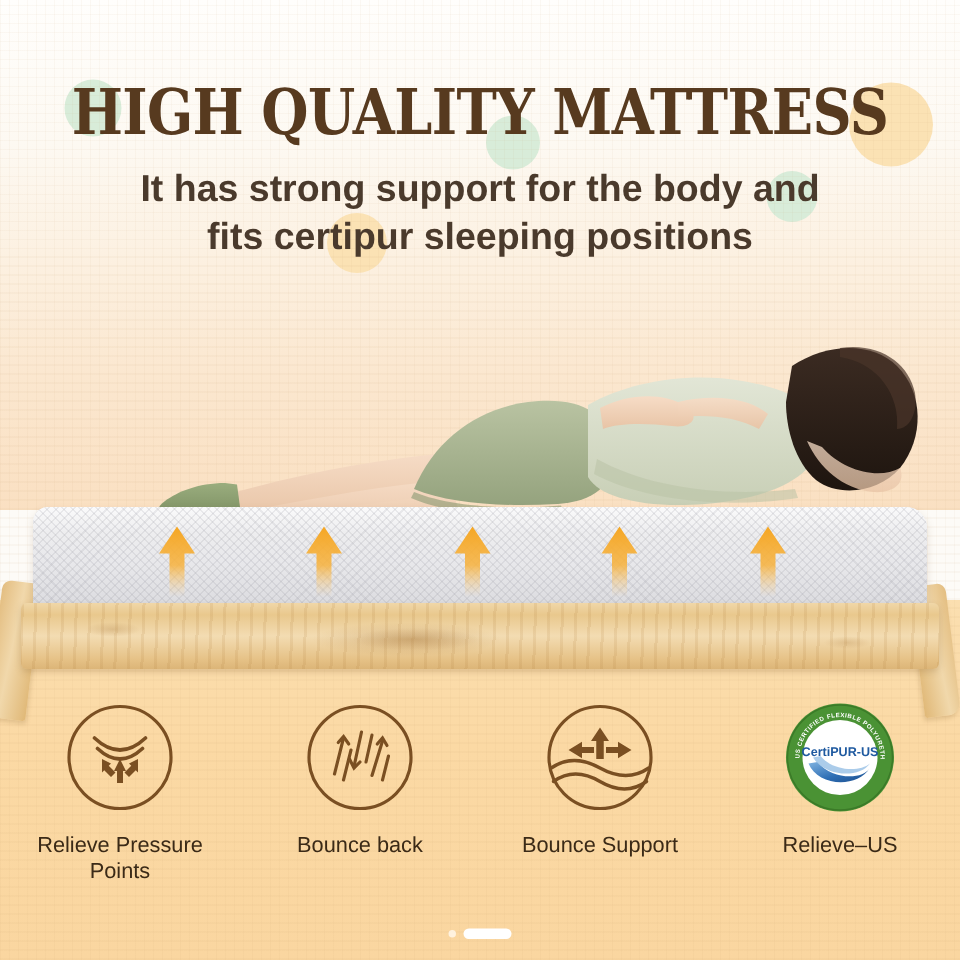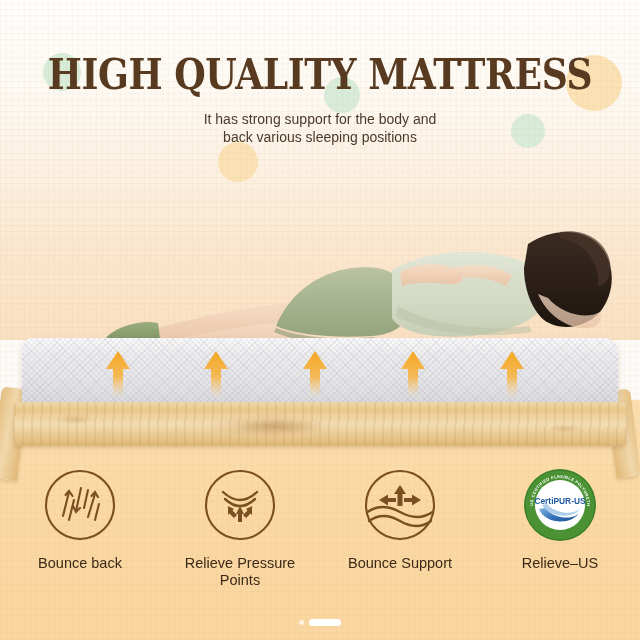--- a/index.html
+++ b/index.html
@@ -73,24 +73,24 @@
     font-size: 42px;
     letter-spacing: -0.5px;
     line-height: 1.0;
     color: #573a1f;
     transform: scaleX(0.86);
     white-space: nowrap;
   }
   .subtitle {
     margin: 0;
     padding-top: 15px;
-    font-size: 14px;
+    font-size: 25px;
     line-height: 1.26;
     color: #4a3a2c;
-    font-weight: 400;
+    font-weight: 700;
   }
 
   
   .scene {
     position: absolute;
     left: 0; top: 210px;
     width: 640px; height: 250px;
     z-index: 3;
   }
 
@@ -229,21 +229,21 @@
 
   <div class="deco" style="left:43px; top:53px; width:38px; height:38px; background:#d8ecd9;"></div>
   <div class="deco" style="left:218px; top:142px; width:40px; height:40px; background:#fbe2b4;"></div>
   <div class="deco" style="left:324px; top:77px; width:36px; height:36px; background:#d8ecd9;"></div>
   <div class="deco" style="left:511px; top:114px; width:34px; height:34px; background:#d8ecd9;"></div>
   <div class="deco" style="left:566px; top:55px; width:56px; height:56px; background:#fbe2b4;"></div>
 
   <div class="header">
     <h1 class="title">HIGH QUALITY MATTRESS</h1>
     <div class="subtitle">It has strong support for the body and</div>
-    <div class="subtitle" style="padding-top:0">back various sleeping positions</div>
+    <div class="subtitle" style="padding-top:0">fits certipur sleeping positions</div>
   </div>
 
   <div class="scene">
 
     <div class="leg-left"></div>
     <div class="leg-right"></div>
 
     <svg class="person" viewBox="0 0 640 250">
       <defs>
         <linearGradient id="skin" x1="0" y1="0" x2="0" y2="1">
@@ -321,51 +321,51 @@
     </svg>
 
     <div class="rail">
       <div class="rail-grain"></div>
     </div>
   </div>
 
   <div class="grid-texture"></div>
 
   <div class="features">
+
+    <div class="feature">
+      <svg class="feature-icon" viewBox="0 0 74 74">
+        <circle cx="37" cy="37" r="34" fill="none" stroke="#7a4f22" stroke-width="2.1"></circle>
+        <path d="M20 24 Q37 40 54 24" fill="none" stroke="#7a4f22" stroke-width="2.4" stroke-linecap="round"></path>
+        <path d="M22 31 Q37 45 52 31" fill="none" stroke="#7a4f22" stroke-width="2.4" stroke-linecap="round"></path>
+        <g fill="#7a4f22">
+          <path d="M37 38 L41 46 L39 46 L39 54 L35 54 L35 46 L33 46 Z"></path>
+          <path d="M25 38 L31 41 L29.5 42.5 L34 47 L31 50 L26.5 45.5 L25 47 Z"></path>
+          <path d="M49 38 L43 41 L44.5 42.5 L40 47 L43 50 L47.5 45.5 L49 47 Z"></path>
+        </g>
+      </svg>
+      <div class="feature-label">Relieve Pressure Points</div>
+    </div>
 
     <div class="feature">
       <svg class="feature-icon" viewBox="0 0 74 74">
         <circle cx="37" cy="37" r="34" fill="none" stroke="#7a4f22" stroke-width="2.1"></circle>
         <g stroke="#7a4f22" stroke-width="2.1" fill="none" stroke-linecap="round">
           <path d="M20 48 L26 24"></path>
             <path d="M22.5 27 L26 23 L29.5 28"></path>
           <path d="M26 52 L31 32"></path>
           <path d="M38 20 L33 43"></path>
             <path d="M30 38 L33 44 L37 40"></path>
           <path d="M45 22 L41 40"></path>
           <path d="M45 49 L52 26"></path>
             <path d="M48.5 28 L52 24 L55 29"></path>
           <path d="M52 52 L56 36"></path>
         </g>
       </svg>
       <div class="feature-label">Bounce back</div>
-    </div>
-
-    <div class="feature">
-      <svg class="feature-icon" viewBox="0 0 74 74">
-        <circle cx="37" cy="37" r="34" fill="none" stroke="#7a4f22" stroke-width="2.1"></circle>
-        <path d="M20 24 Q37 40 54 24" fill="none" stroke="#7a4f22" stroke-width="2.4" stroke-linecap="round"></path>
-        <path d="M22 31 Q37 45 52 31" fill="none" stroke="#7a4f22" stroke-width="2.4" stroke-linecap="round"></path>
-        <g fill="#7a4f22">
-          <path d="M37 38 L41 46 L39 46 L39 54 L35 54 L35 46 L33 46 Z"></path>
-          <path d="M25 38 L31 41 L29.5 42.5 L34 47 L31 50 L26.5 45.5 L25 47 Z"></path>
-          <path d="M49 38 L43 41 L44.5 42.5 L40 47 L43 50 L47.5 45.5 L49 47 Z"></path>
-        </g>
-      </svg>
-      <div class="feature-label">Relieve Pressure Points</div>
     </div>
 
     <div class="feature">
       <svg class="feature-icon" viewBox="0 0 74 74">
         <circle cx="37" cy="37" r="34" fill="none" stroke="#7a4f22" stroke-width="2.1"></circle>
         <g fill="#7a4f22">
           <path d="M37 17 L43 26 L39.5 26 L39.5 38 L34.5 38 L34.5 26 L31 26 Z"></path>
           <path d="M16 32 L25 26.5 L25 30 L33 30 L33 34 L25 34 L25 37.5 Z"></path>
           <path d="M58 32 L49 26.5 L49 30 L41 30 L41 34 L49 34 L49 37.5 Z"></path>
         </g>

